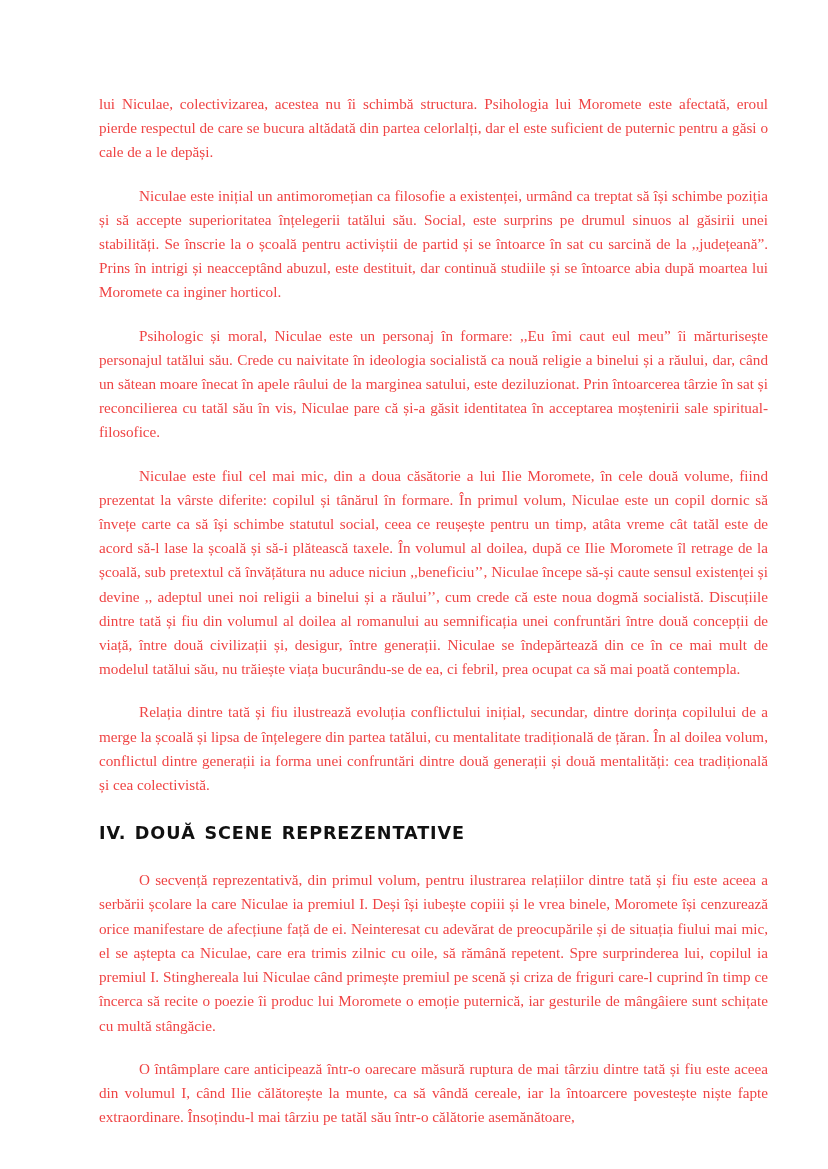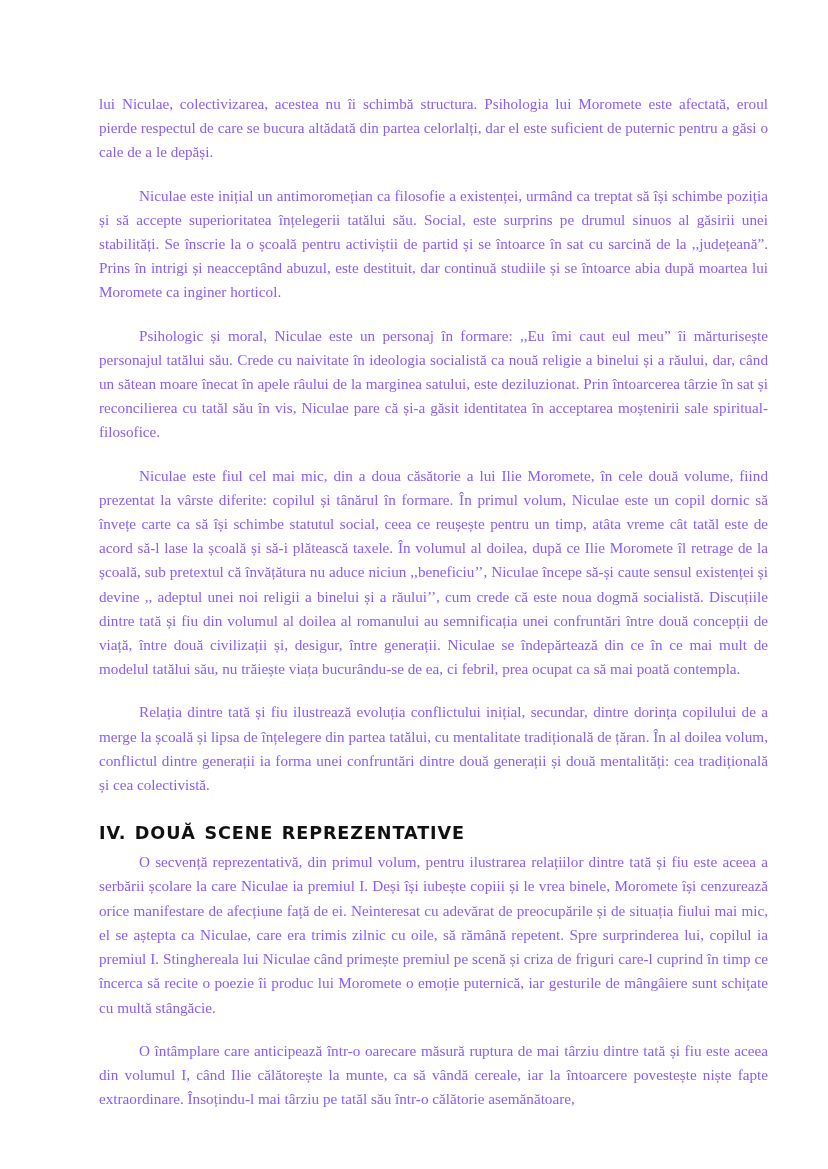--- a/index.html
+++ b/index.html
@@ -23,21 +23,21 @@
     position: absolute;
     left: 99px;
     top: 92px;
     width: 669px;
   }
 
   p.para {
     font-family: "Liberation Serif", "DejaVu Serif", serif;
     font-size: 15.2px;
     line-height: 24.2px;
-    color: #8b5cf6;
+    color: #ef4444;
     text-align: justify;
     text-justify: inter-word;
     margin: 0 0 19px 0;
     text-indent: 40px;
     hyphens: none;
     -webkit-hyphens: none;
   }
 
   p.para.no-indent {
     text-indent: 0;
@@ -51,21 +51,21 @@
     font-weight: normal;
   }
 
   h2.section-heading {
     font-family: "DejaVu Sans", "Liberation Sans", sans-serif;
     font-size: 17.6px;
     font-weight: bold;
     color: #111111;
     letter-spacing: 0.9px;
     word-spacing: 1.5px;
-    margin: 24px 0 5px 0;
+    margin: 24px 0 23px 0;
     text-indent: 0;
     text-align: left;
     line-height: 24px;
   }
 </style>
 </head>
 <body>
 
 <div class="page">
   <div class="content">

